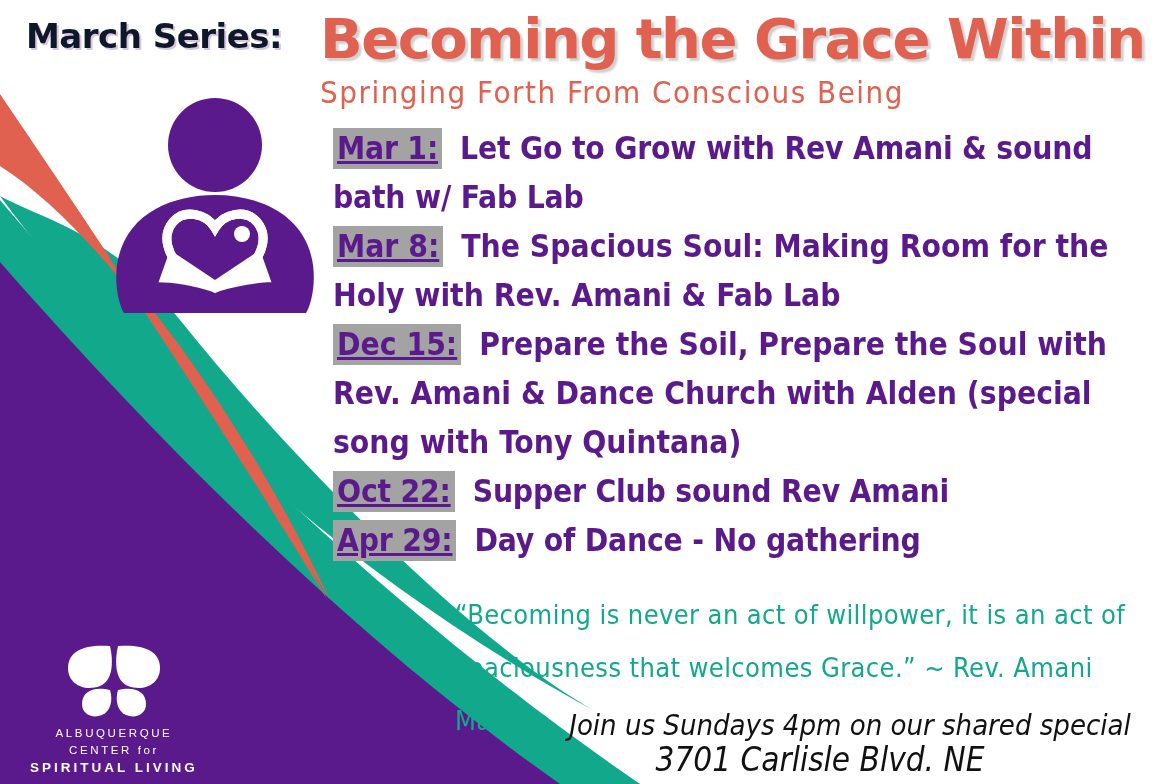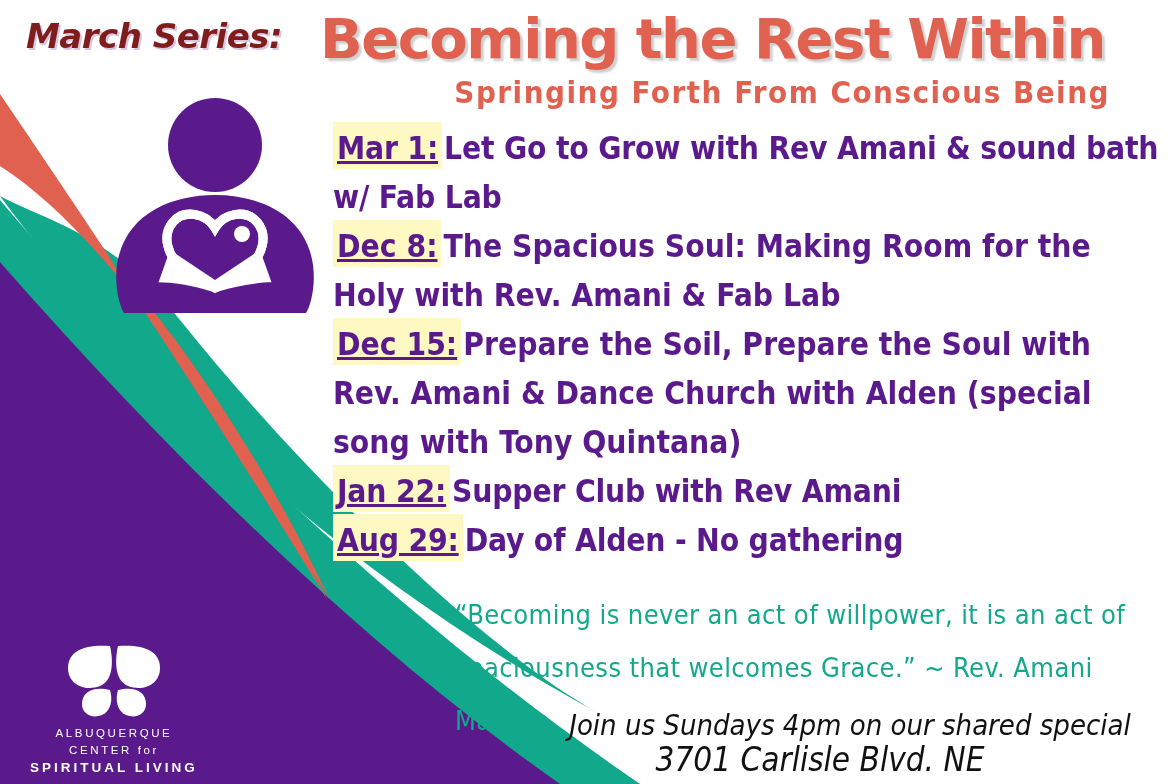--- a/index.html
+++ b/index.html
@@ -23,52 +23,50 @@
   }
   
   .march-series {
     position: absolute;
     left: 26px;
     top: 16px;
     font-family: "DejaVu Sans", sans-serif;
     font-weight: bold;
     font-size: 34px;
     letter-spacing: -0.5px;
-    color: #7f1d1d;
+    color: #0f172a;
     text-shadow: 2px 2px 0 #d9c7e2;
     white-space: nowrap;
-    font-style: italic;
   }
   .main-title {
     position: absolute;
     left: 320px;
     top: 6px;
     width: 780px;
     text-align: center;
     font-family: "DejaVu Sans", sans-serif;
     font-weight: bold;
     font-size: 56px;
     letter-spacing: -1.5px;
     color: #E0614F;
     text-shadow: 3px 3px 2px rgba(150,150,150,0.45);
     white-space: nowrap;
   }
   .subtitle {
     position: absolute;
     left: 320px;
     top: 74px;
     width: 790px;
-    text-align: right;
+    text-align: left;
     font-family: "DejaVu Sans Condensed", "Liberation Sans Narrow", "Liberation Sans", sans-serif;
     font-stretch: condensed;
     font-size: 31px;
     letter-spacing: 1.5px;
     color: #E0614F;
     white-space: nowrap;
-    font-weight: bold;
   }
   
   .person-icon {
     position: absolute;
     left: 110px;
     top: 95px;
     width: 210px;
     height: 225px;
   }
   
@@ -82,25 +80,25 @@
     font-family: "DejaVu Sans Condensed", "Liberation Sans Narrow", "Liberation Sans", sans-serif;
     font-stretch: condensed;
     font-weight: bold;
     font-size: 31.5px;
     line-height: 49px;
     color: #5B1A8C;
     margin: 0 0 0 0;
     text-align: left;
   }
   .sched-date {
-    background: #fef9c3;
+    background: #a3a3a3;
     text-decoration: underline;
     text-underline-offset: 2px;
-    padding: 8px 4px 3px 4px;
-    margin-right: 2px;
+    padding: 2px 4px 3px 4px;
+    margin-right: 18px;
     white-space: nowrap;
   }
   .wide { font-stretch: normal; letter-spacing: -0.2px; }
   
   .quote {
     position: absolute;
     left: 455px;
     top: 588px;
     width: 705px;
     text-align: left;
@@ -168,21 +166,21 @@
 
     <path d="M0,196 C130,372 330,568 600,714 C480,648 300,470 180,320 C110,232 48,222 0,196 Z" fill="#12A88C" transform="translate(0,0)"></path>
     <path d="M0,200 C170,400 400,620 640,784 L560,784 C330,622 130,410 0,262 Z" fill="#12A88C"></path>
 
     <path d="M0,94 C140,300 250,470 330,600 C250,430 120,240 0,160 Z" fill="#E0614F"></path>
     <path d="M0,96 C160,330 260,490 328,601 C240,432 110,236 0,166 Z" fill="#E0614F"></path>
   </svg>
 
   <div class="march-series">March Series:</div>
 
-  <div class="main-title">Becoming the Rest Within</div>
+  <div class="main-title">Becoming the Grace Within</div>
 
   <div class="subtitle">Springing Forth From Conscious Being</div>
 
   <svg class="person-icon" viewBox="0 0 210 225">
     <circle cx="105" cy="50" r="47" fill="#5B1A8C"></circle>
     <path d="M105,100 C150,100 196,120 203,170 C206,192 200,212 196,218 L14,218 C10,212 4,192 7,170 C14,120 60,100 105,100 Z" fill="#5B1A8C"></path>
     <path d="M105,133 C96,118 74,114 63,127 C51,141 58,161 73,175 L105,205 L137,175 C152,161 159,141 147,127 C136,114 114,118 105,133 Z" fill="none" stroke="#ffffff" stroke-width="9"></path>
     <path d="M60,155 L44,200 L105,200 L105,185 Z" fill="#ffffff"></path>
     <path d="M150,155 L166,200 L105,200 L105,185 Z" fill="#ffffff"></path>
     <path d="M105,133 C96,118 74,114 63,127 C51,141 58,161 73,175 L105,205 L137,175 C152,161 159,141 147,127 C136,114 114,118 105,133 Z" fill="none" stroke="#ffffff" stroke-width="9"></path>
@@ -191,33 +189,33 @@
     <circle cx="132" cy="139" r="8" fill="#ffffff"></circle>
   </svg>
 
   <div class="schedule">
 
     <p class="sched-item wide">
       <span class="sched-date">Mar 1:</span><span>Let Go to Grow with Rev Amani &amp; sound bath w/ Fab Lab</span>
     </p>
 
     <p class="sched-item">
-      <span class="sched-date">Dec 8:</span><span>The Spacious Soul: Making Room for the Holy with Rev. Amani &amp; Fab Lab</span>
+      <span class="sched-date">Mar 8:</span><span>The Spacious Soul: Making Room for the Holy with Rev. Amani &amp; Fab Lab</span>
     </p>
 
     <p class="sched-item">
       <span class="sched-date">Dec 15:</span><span>Prepare the Soil, Prepare the Soul with Rev. Amani &amp; Dance Church with Alden (special song with Tony Quintana)</span>
     </p>
 
     <p class="sched-item wide">
-      <span class="sched-date">Jan 22:</span><span>Supper Club with Rev Amani</span>
+      <span class="sched-date">Oct 22:</span><span>Supper Club sound Rev Amani</span>
     </p>
 
     <p class="sched-item wide">
-      <span class="sched-date">Aug 29:</span><span>Day of Alden - No gathering</span>
+      <span class="sched-date">Apr 29:</span><span>Day of Dance - No gathering</span>
     </p>
 
   </div>
 
   <div class="quote">“Becoming is never an act of willpower, it is an act of spaciousness that welcomes Grace.” ~ Rev. Amani Malaika</div>
 
   <div class="footer-line1">Join us Sundays  4pm on our shared special</div>
   <div class="footer-line2">3701 Carlisle Blvd. NE</div>
 
   <div class="logo-block">

